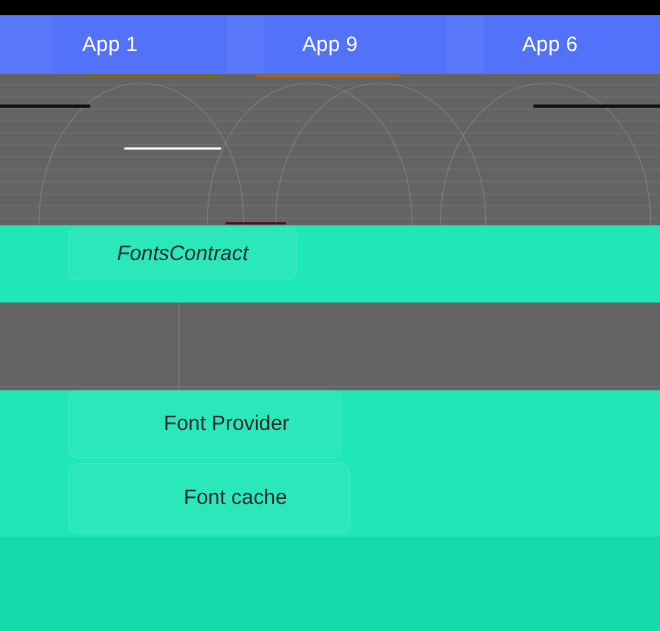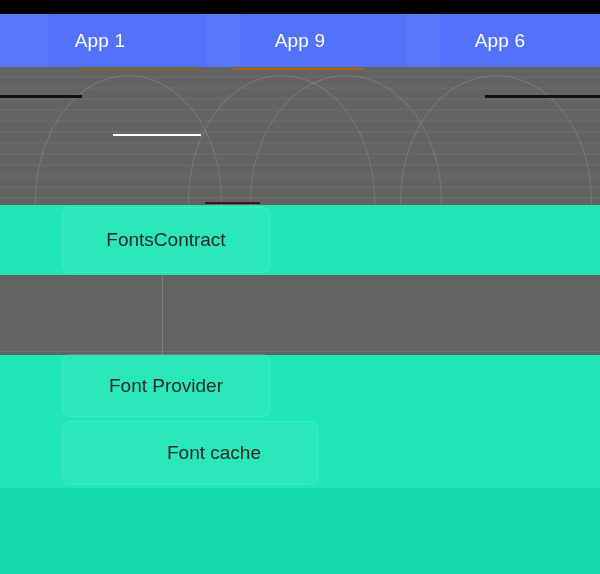--- a/index.html
+++ b/index.html
@@ -128,22 +128,22 @@
     width: 208px;
     border-radius: 8px;
     background: rgba(255,255,255,0.055);
     box-shadow: inset 0 0 0 1px rgba(255,255,255,0.10);
     display: flex;
     align-items: center;
     justify-content: center;
     color: #2A2A2A;
     font-size: 19px;
   }
-  .card-fontscontract { top: 207px; height: 66px; }
-  .card-fontprovider  { top: 354px; height: 63px; }
+  .card-fontscontract { top: 207px; height: 48px; font-style: italic; }
+  .card-fontprovider  { top: 354px; height: 63px; padding-left: 40px; }
   .card-fontcache     { top: 421px; height: 64px; padding-left: 48px; }
 </style>
 </head>
 <body>
 
 <div id="screen">
 
   <div class="status-strip"></div>
 
   <div class="tabbar">

